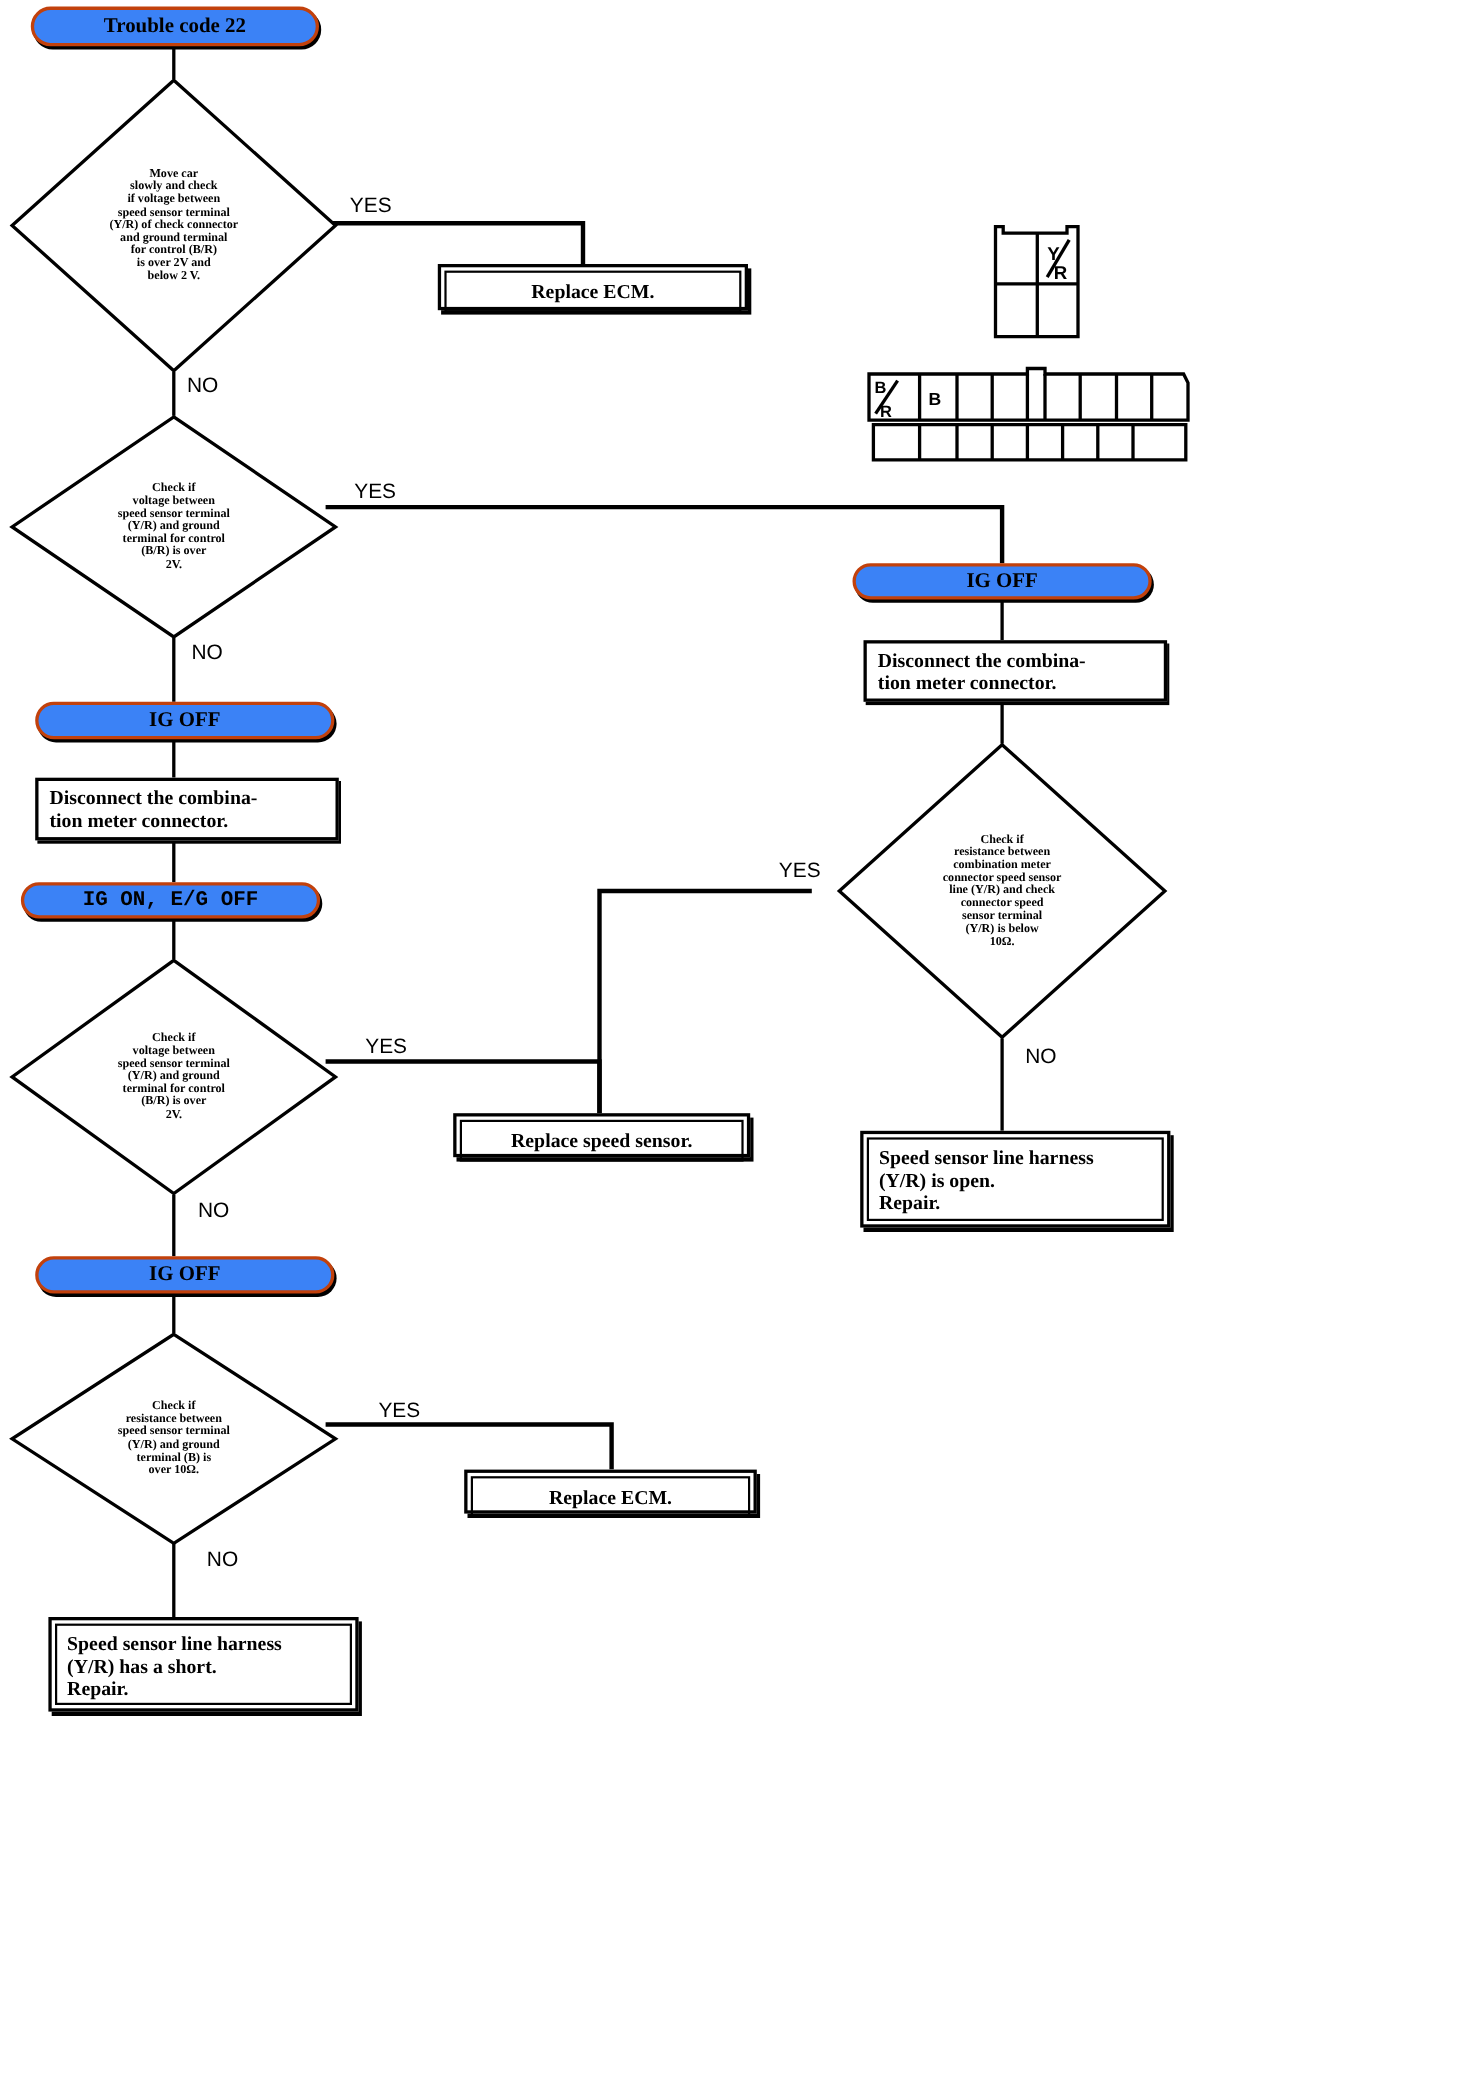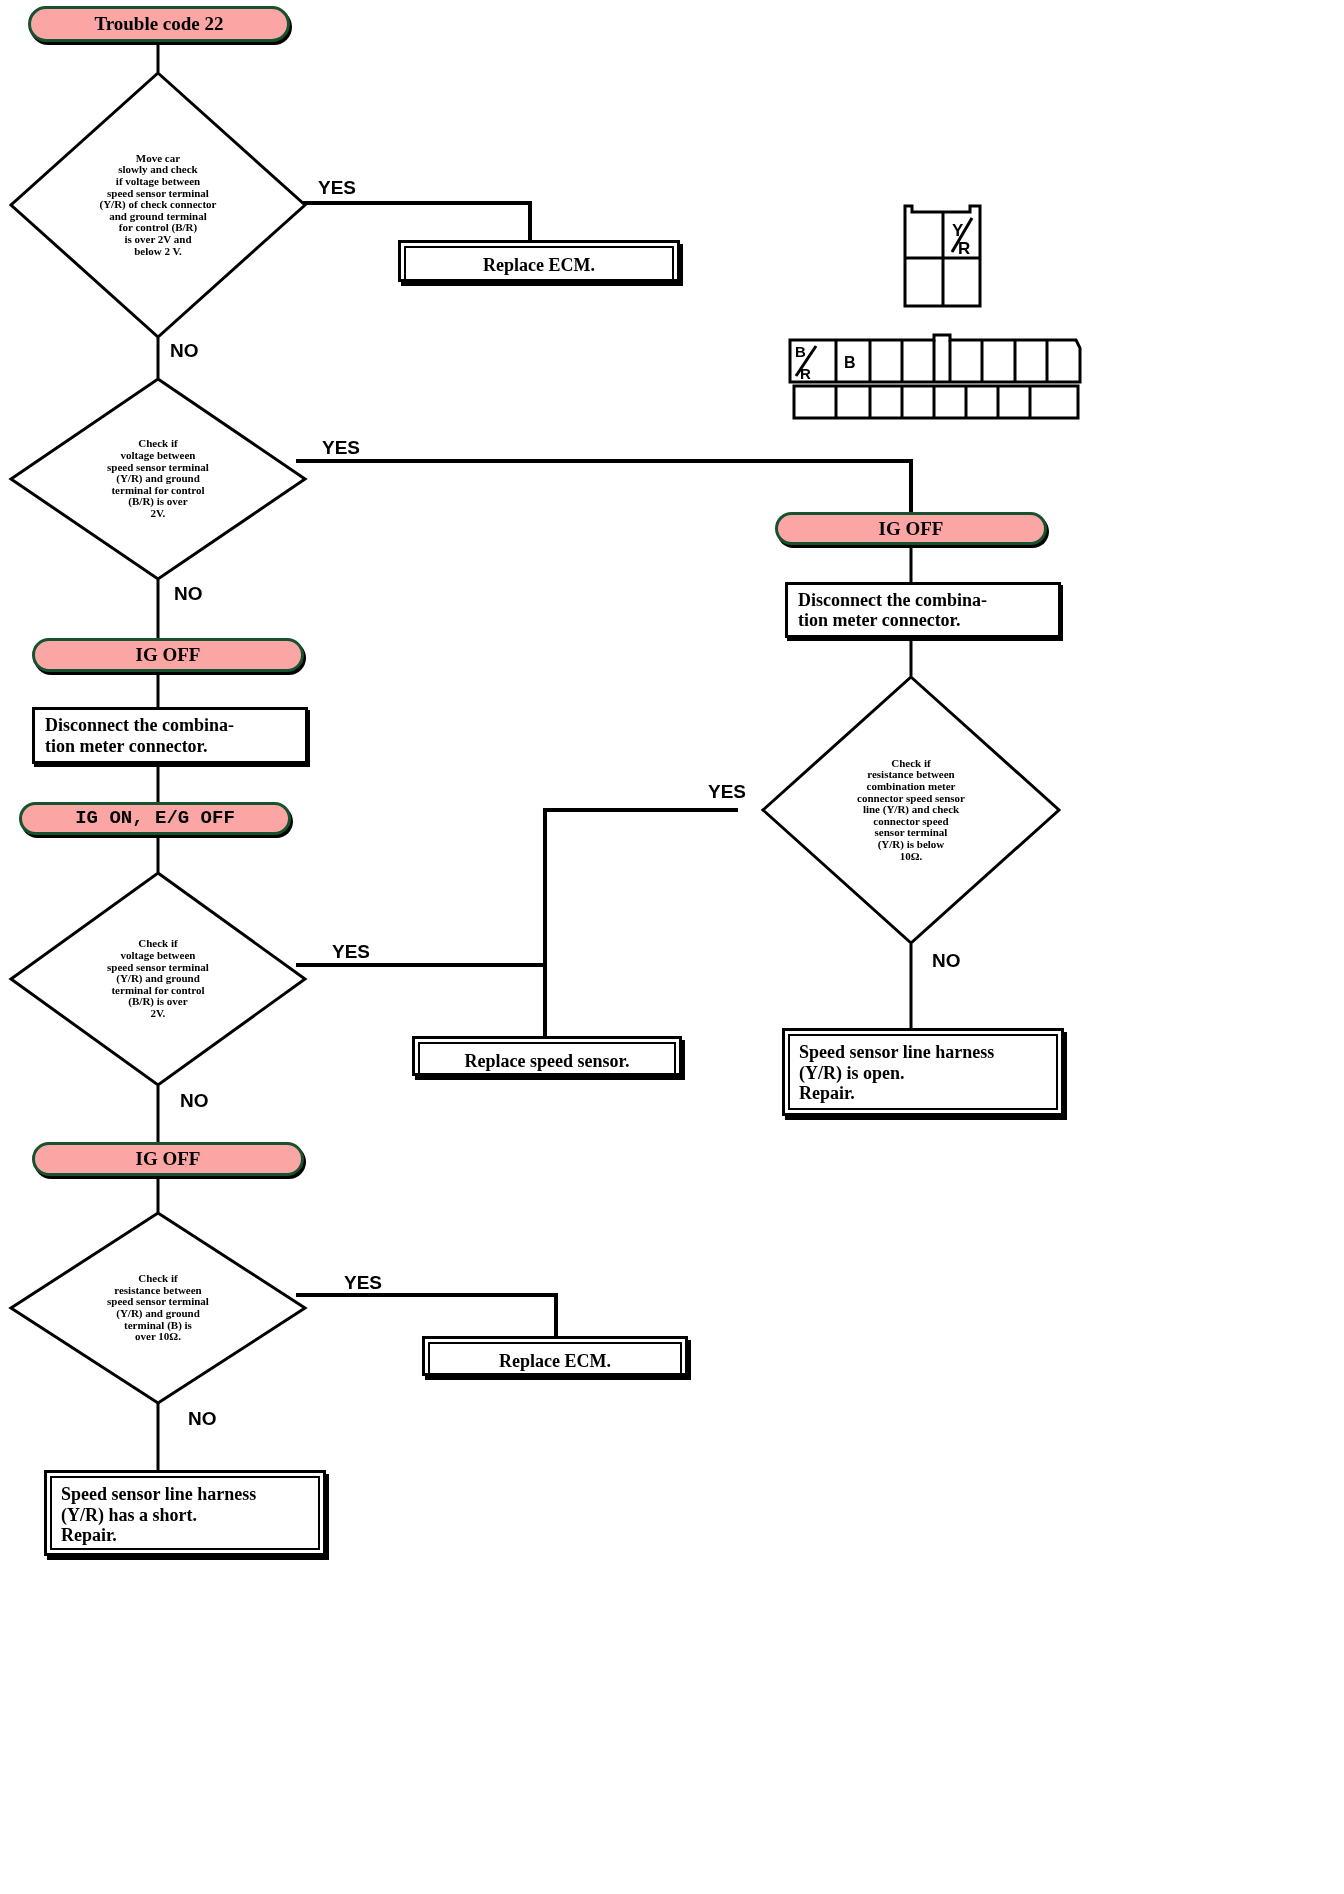--- a/index.html
+++ b/index.html
@@ -7,21 +7,21 @@
     width:1344px;height:1894px;position:relative;
     font-family:"Liberation Serif", serif;
     color:#000;
     overflow:hidden;
   }
   #canvas{position:absolute;left:0;top:0;width:1344px;height:1894px;}
   .node{position:absolute;box-sizing:border-box;}
 
   
   .stadium{
-    border:3px solid #14532d;border-radius:999px;background:#fca5a5;
+    border:3px solid #c2410c;border-radius:999px;background:#3b82f6;
     display:flex;align-items:center;justify-content:center;
     font-weight:bold;text-align:center;line-height:1.05;
     box-shadow:2px 3px 0 #000;
   }
 
   
   .rect{
     border:3px solid #000;background:#fff;
     display:flex;align-items:center;
     font-weight:bold;line-height:1.12;
@@ -48,21 +48,21 @@
   .diamond svg{position:absolute;left:0;top:0;overflow:visible;}
   .diamond .dtext{
     position:absolute;left:0;top:0;width:100%;height:100%;
     display:flex;align-items:center;justify-content:center;
     text-align:center;font-weight:bold;line-height:1.06;
     white-space:pre-line;
     pointer-events:none;
   }
 
   
-  .elabel{position:absolute;font-weight:bold;font-family:"Liberation Sans",sans-serif;}
+  .elabel{position:absolute;font-weight:normal;font-family:"Liberation Sans",sans-serif;}
 
   
   .conn{position:absolute;}
   .conn svg{display:block;overflow:visible;}
 
   .fsmall{font-size:11px;}
   .fmed{font-size:18px;}
   .fbig{font-size:19px;}
 </style>
 </head>
@@ -236,21 +236,21 @@
 line (Y/R) and check
 connector speed
 sensor terminal
 (Y/R) is below
 10Ω.</div>
   </div>
 
   <div class="elabel fbig" style="left:708px;top:781px;">YES</div>
   <div class="elabel fbig" style="left:932px;top:950px;">NO</div>
 
-  <div class="node dblbox center fmed" style="left:412px;top:1036px;width:270px;height:40px;">
+  <div class="node dblbox center fmed" style="left:412px;top:1012px;width:270px;height:40px;">
     <div class="inner">
       <span>Replace speed sensor.</span>
     </div>
   </div>
 
   <div class="node dblbox fmed" style="left:782px;top:1028px;width:282px;height:88px;">
     <div class="inner" style="white-space:pre-line;align-items:flex-start;padding-top:6px;">
       <span>Speed sensor line harness
 (Y/R) is open.
 Repair.</span>

